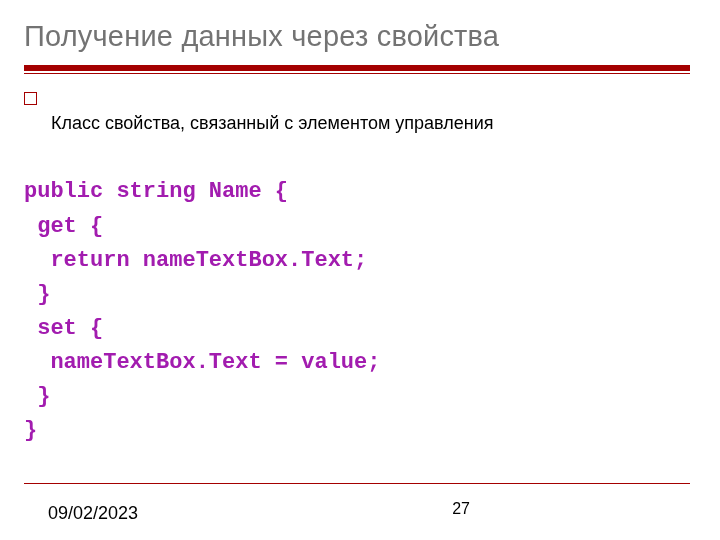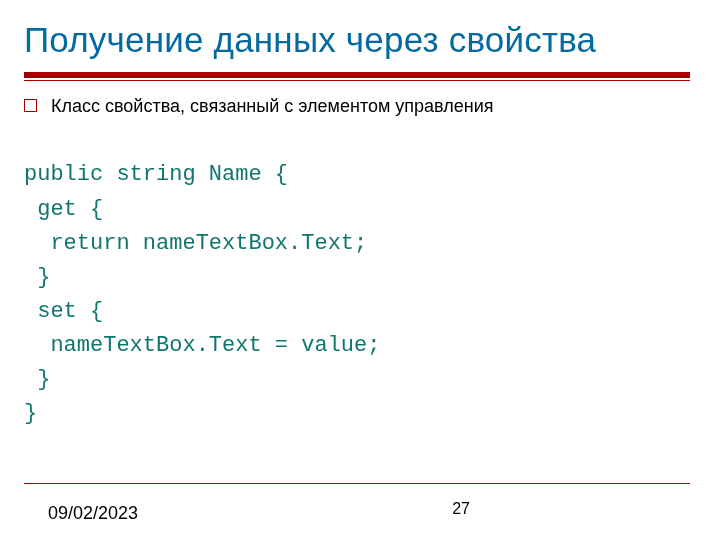--- a/index.html
+++ b/index.html
@@ -12,22 +12,22 @@
     color: #000;
     overflow: hidden;
   }
   .slide {
     position: relative;
     width: 720px;
     height: 540px;
     box-sizing: border-box;
   }
   .title {
-    font-size: 35px;
-    color: #0369a1;
+    font-size: 29px;
+    color: #737373;
     padding: 20px 30px 6px 24px;
     letter-spacing: 0.2px;
   }
   .title-rule-thick {
     height: 6px;
     background: #a40000;
     margin: 6px 30px 0 24px;
   }
   .title-rule-thin {
     height: 1px;
@@ -47,28 +47,29 @@
     width: 11px;
     height: 11px;
     border: 1px solid #a40000;
     margin-top: 4px;
     flex: 0 0 auto;
   }
   .bullet-text {
     font-size: 18px;
     color: #000;
     line-height: 1.3;
+    margin-top: 24px;
   }
   .code {
     font-family: "Courier New", Courier, monospace;
-    font-weight: normal;
+    font-weight: bold;
     font-size: 22px;
     line-height: 1.55;
     white-space: pre;
-    color: #0f766e;
+    color: #a21caf;
     padding-left: 0;
   }
   .footer-rule {
     position: absolute;
     left: 24px;
     right: 30px;
     bottom: 56px;
     height: 1px;
     background: #a40000;
   }

